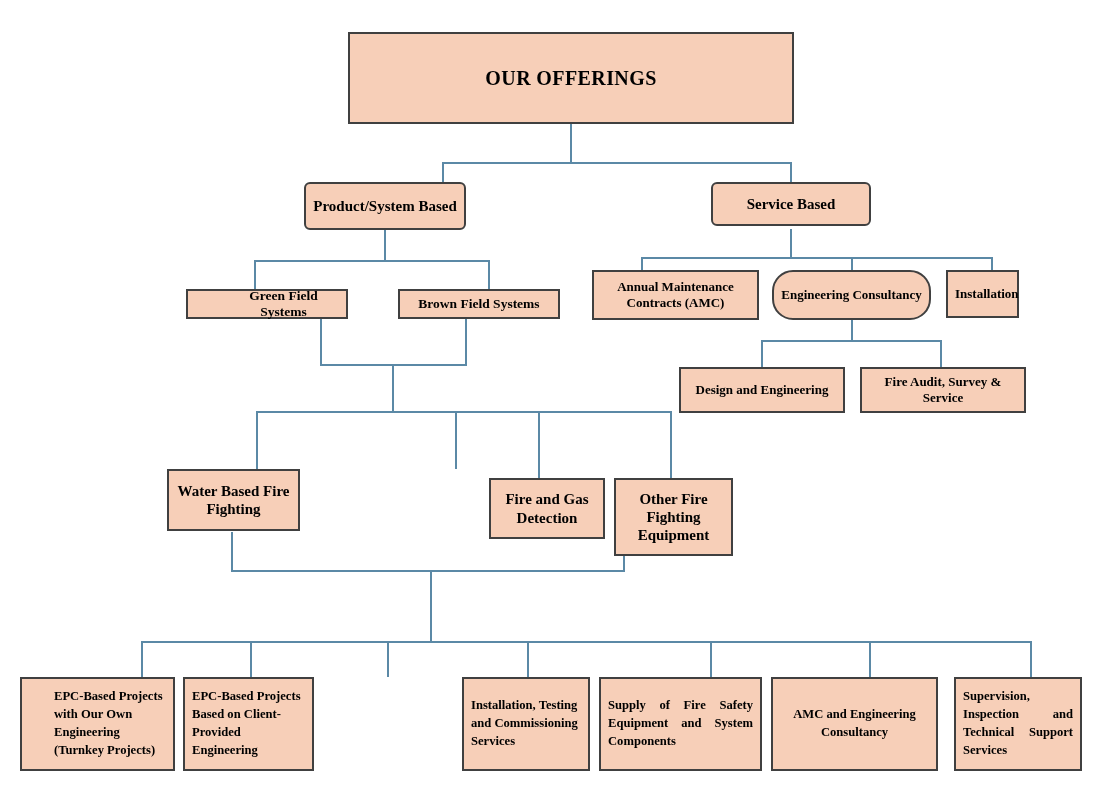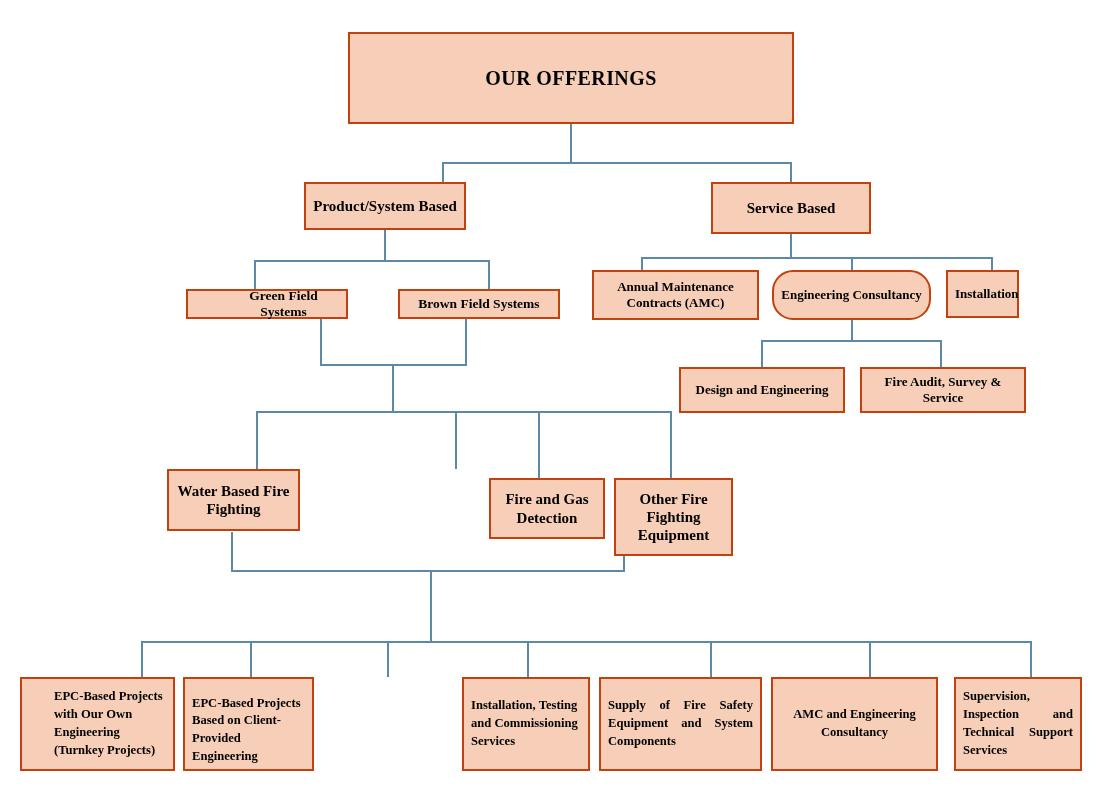--- a/index.html
+++ b/index.html
@@ -12,21 +12,21 @@
     width: 1099px;
     height: 807px;
     background: #ffffff;
     overflow: hidden;
     font-family: "Liberation Serif", "DejaVu Serif", serif;
   }
   .node {
     position: absolute;
     box-sizing: border-box;
     background: #F7CFB8;
-    border: 2px solid #c2410c;
+    border: 2px solid #404040;
     display: flex;
     align-items: center;
     justify-content: center;
     color: #000000;
     font-weight: bold;
     line-height: 1.22;
     padding: 3px 7px;
     text-align: center;
   }
   .node.left {
@@ -35,21 +35,21 @@
   }
   .node.justify {
     justify-content: flex-start;
     text-align: justify;
     text-align-last: left;
   }
   .node .txt { width: 100%; display: block; }
   .node.justify .txt { text-align: justify; }
 
   .title-node  { font-size: 20px; letter-spacing: .4px; }
-  .lvl2-node   { font-size: 15px; }
+  .lvl2-node   { font-size: 15px; border-radius: 6px; }
   .lvl3-node   { font-size: 13.5px; }
   .svc-node    { font-size: 13px; }
   .prod-node   { font-size: 15px; }
   .leaf-node   { font-size: 12.6px; line-height: 1.42; }
 
   
   .ln {
     position: absolute;
     background: #5B89A6;
   }
@@ -108,21 +108,21 @@
   <div class="ln v" style="left:1030px; top:641px; height:36px;"></div>
 
   <div class="node title-node" style="left:348px; top:32px; width:446px; height:92px;">
     <span class="txt">OUR OFFERINGS</span>
   </div>
 
   <div class="node lvl2-node" style="left:304px; top:182px; width:162px; height:48px;">
     <span class="txt">Product/System Based</span>
   </div>
 
-  <div class="node lvl2-node" style="left:711px; top:182px; width:160px; height:52px;">
+  <div class="node lvl2-node" style="left:711px; top:182px; width:160px; height:44px;">
     <span class="txt">Service Based</span>
   </div>
 
   <div class="node lvl3-node" style="left:186px; top:289px; width:162px; height:30px;padding-left:40px;">
     <span class="txt">Green Field Systems</span>
   </div>
 
   <div class="node lvl3-node" style="left:398px; top:289px; width:162px; height:30px;">
     <span class="txt">Brown Field Systems</span>
   </div>
@@ -157,21 +157,21 @@
   </div>
 
   <div class="node prod-node" style="left:614px; top:478px; width:119px; height:78px;">
     <span class="txt">Other Fire Fighting Equipment</span>
   </div>
 
   <div class="node leaf-node left" style="left:20px; top:677px; width:155px; height:94px;padding-left:32px;">
     <span class="txt">EPC-Based Projects with Our Own Engineering (Turnkey Projects)</span>
   </div>
 
-  <div class="node leaf-node left" style="left:183px; top:677px; width:131px; height:94px;align-items:flex-end;">
+  <div class="node leaf-node left" style="left:183px; top:677px; width:131px; height:94px;">
     <span class="txt">EPC-Based Projects Based on Client-Provided Engineering</span>
   </div>
 
 
   <div class="node leaf-node left" style="left:462px; top:677px; width:128px; height:94px;">
     <span class="txt">Installation, Testing and Commissioning Services</span>
   </div>
 
   <div class="node leaf-node justify" style="left:599px; top:677px; width:163px; height:94px;">
     <span class="txt">Supply of Fire Safety Equipment and System Components</span>

